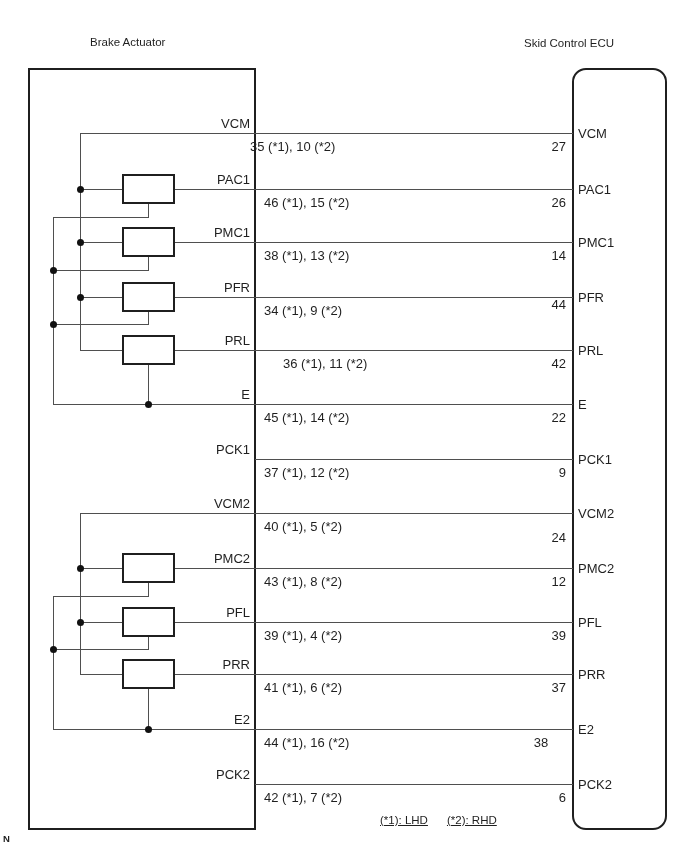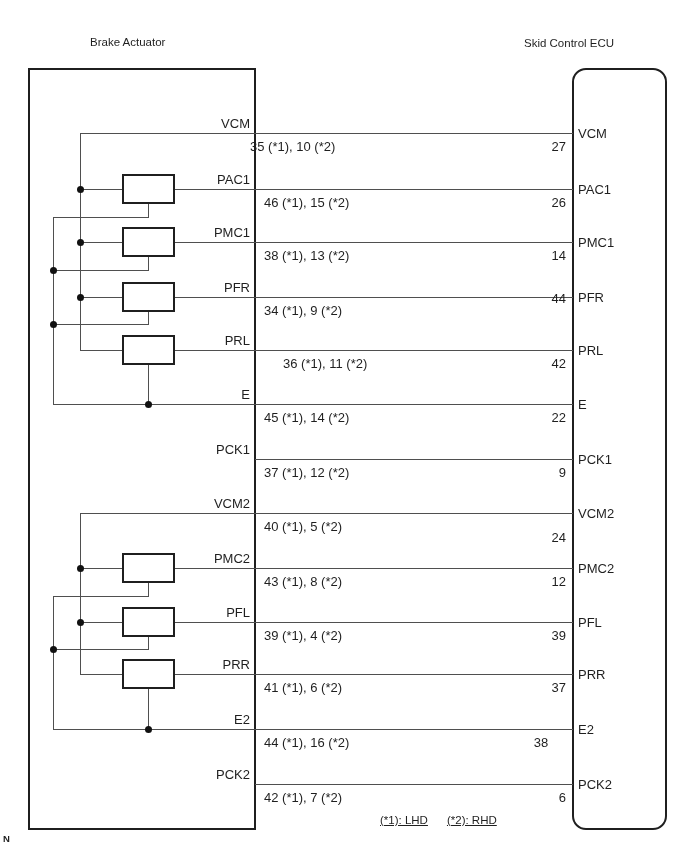--- a/index.html
+++ b/index.html
@@ -97,21 +97,21 @@
     <div class="lbl sig" style="left: 150px; top: 173px;">PAC1</div>
     <div class="lbl" style="left: 264px; top: 196px;">46 (*1), 15 (*2)</div>
     <div class="lbl pin" style="left: 516px; top: 196px;">26</div>
     <div class="lbl" style="left: 578px; top: 183px;">PAC1</div>
     <div class="lbl sig" style="left: 150px; top: 226px;">PMC1</div>
     <div class="lbl" style="left: 264px; top: 249px;">38 (*1), 13 (*2)</div>
     <div class="lbl pin" style="left: 516px; top: 249px;">14</div>
     <div class="lbl" style="left: 578px; top: 236px;">PMC1</div>
     <div class="lbl sig" style="left: 150px; top: 281px;">PFR</div>
     <div class="lbl" style="left: 264px; top: 304px;">34 (*1), 9 (*2)</div>
-    <div class="lbl pin" style="left: 516px; top: 292px;">44</div>
+    <div class="lbl pin" style="left: 516px; top: 298px;">44</div>
     <div class="lbl" style="left: 578px; top: 291px;">PFR</div>
     <div class="lbl sig" style="left: 150px; top: 334px;">PRL</div>
     <div class="lbl" style="left: 264px; top: 357px; margin-left: 19px;">36 (*1), 11 (*2)</div>
     <div class="lbl pin" style="left: 516px; top: 357px;">42</div>
     <div class="lbl" style="left: 578px; top: 344px;">PRL</div>
     <div class="lbl sig" style="left: 150px; top: 388px;">E</div>
     <div class="lbl" style="left: 264px; top: 411px;">45 (*1), 14 (*2)</div>
     <div class="lbl pin" style="left: 516px; top: 411px;">22</div>
     <div class="lbl" style="left: 578px; top: 398px;">E</div>
     <div class="lbl sig" style="left: 150px; top: 443px;">PCK1</div>

